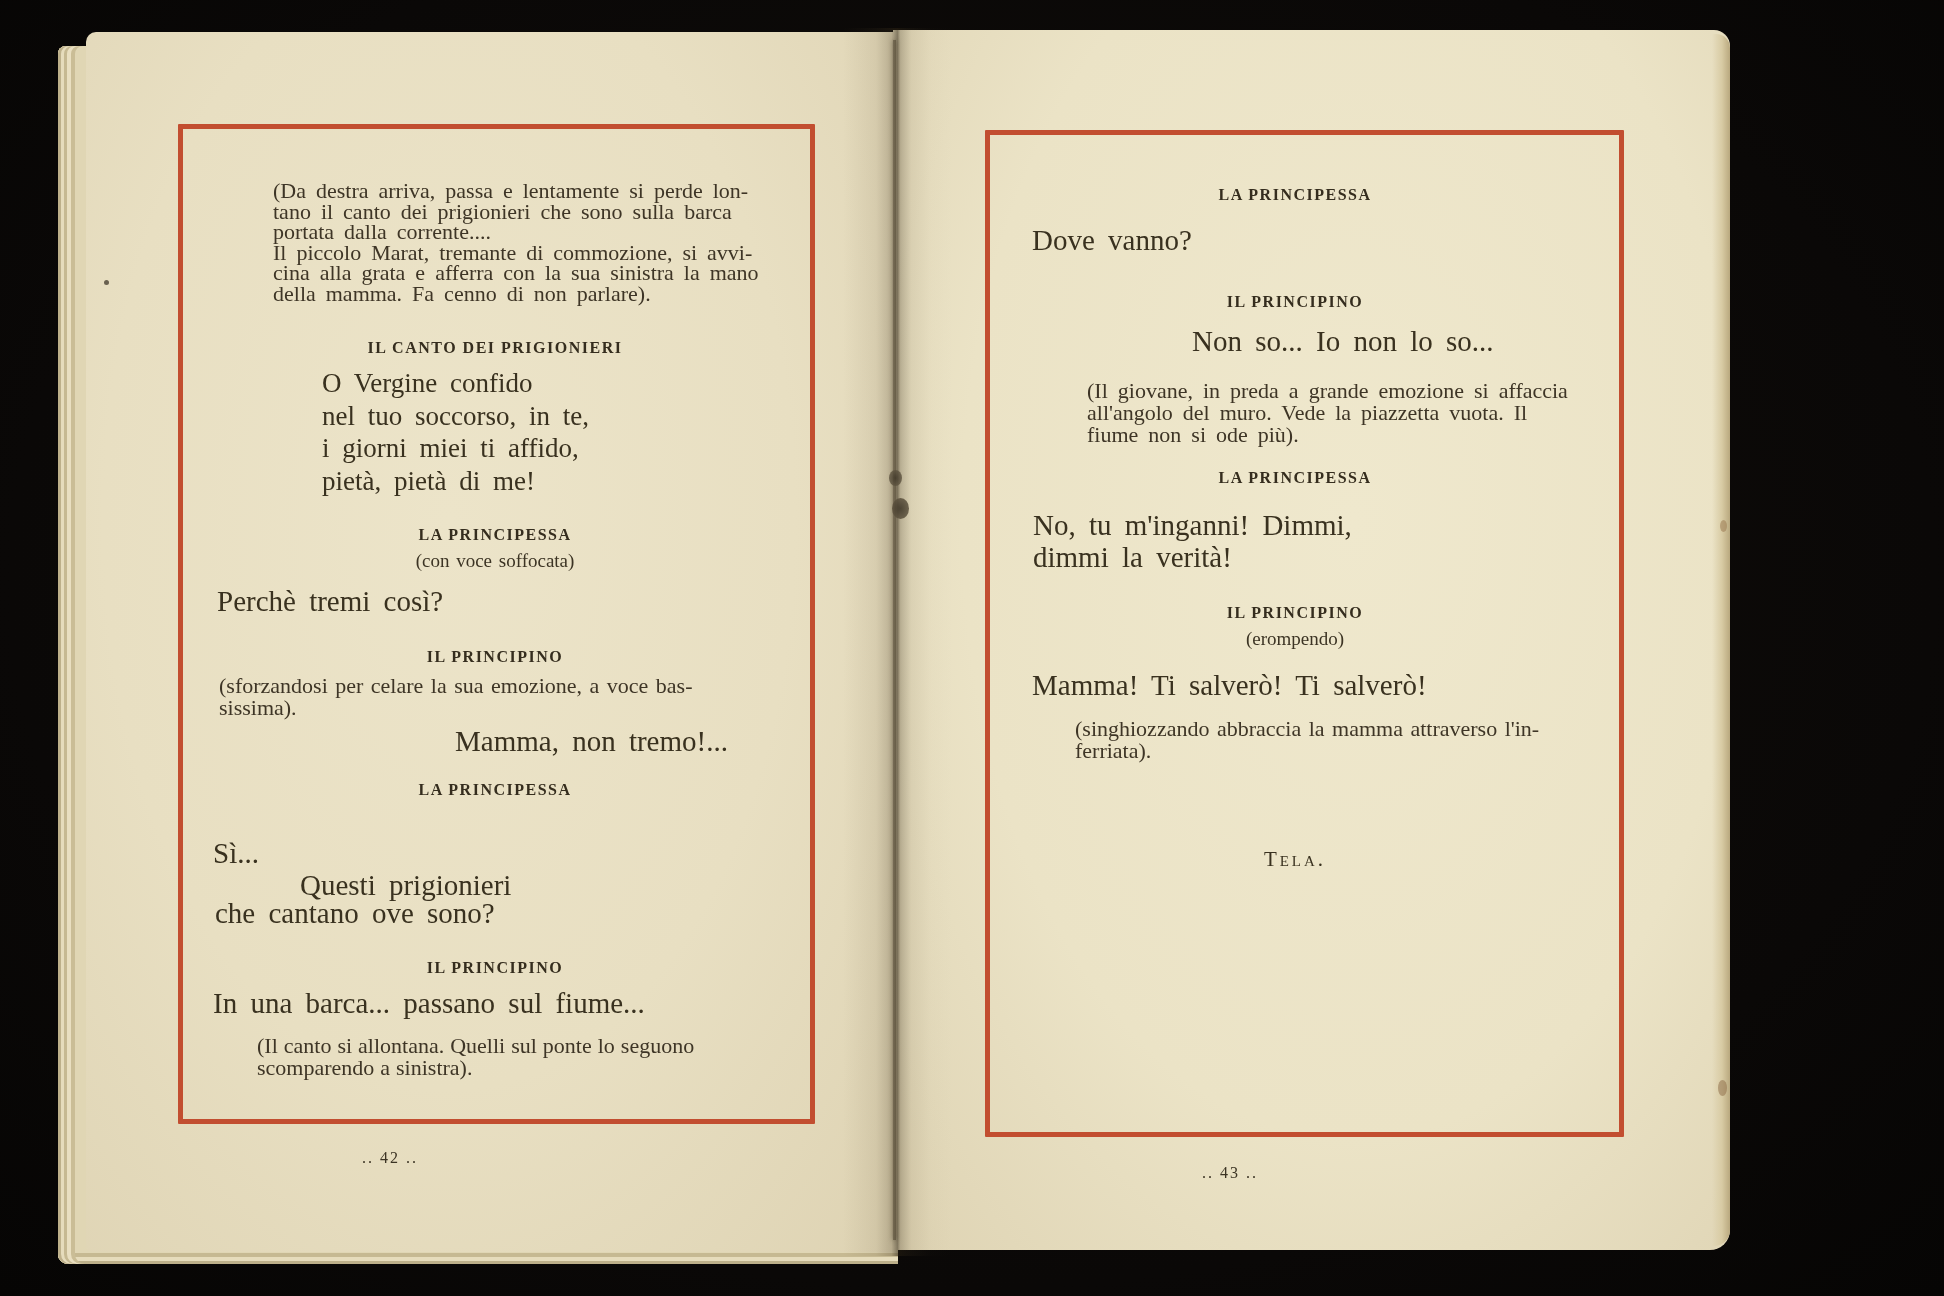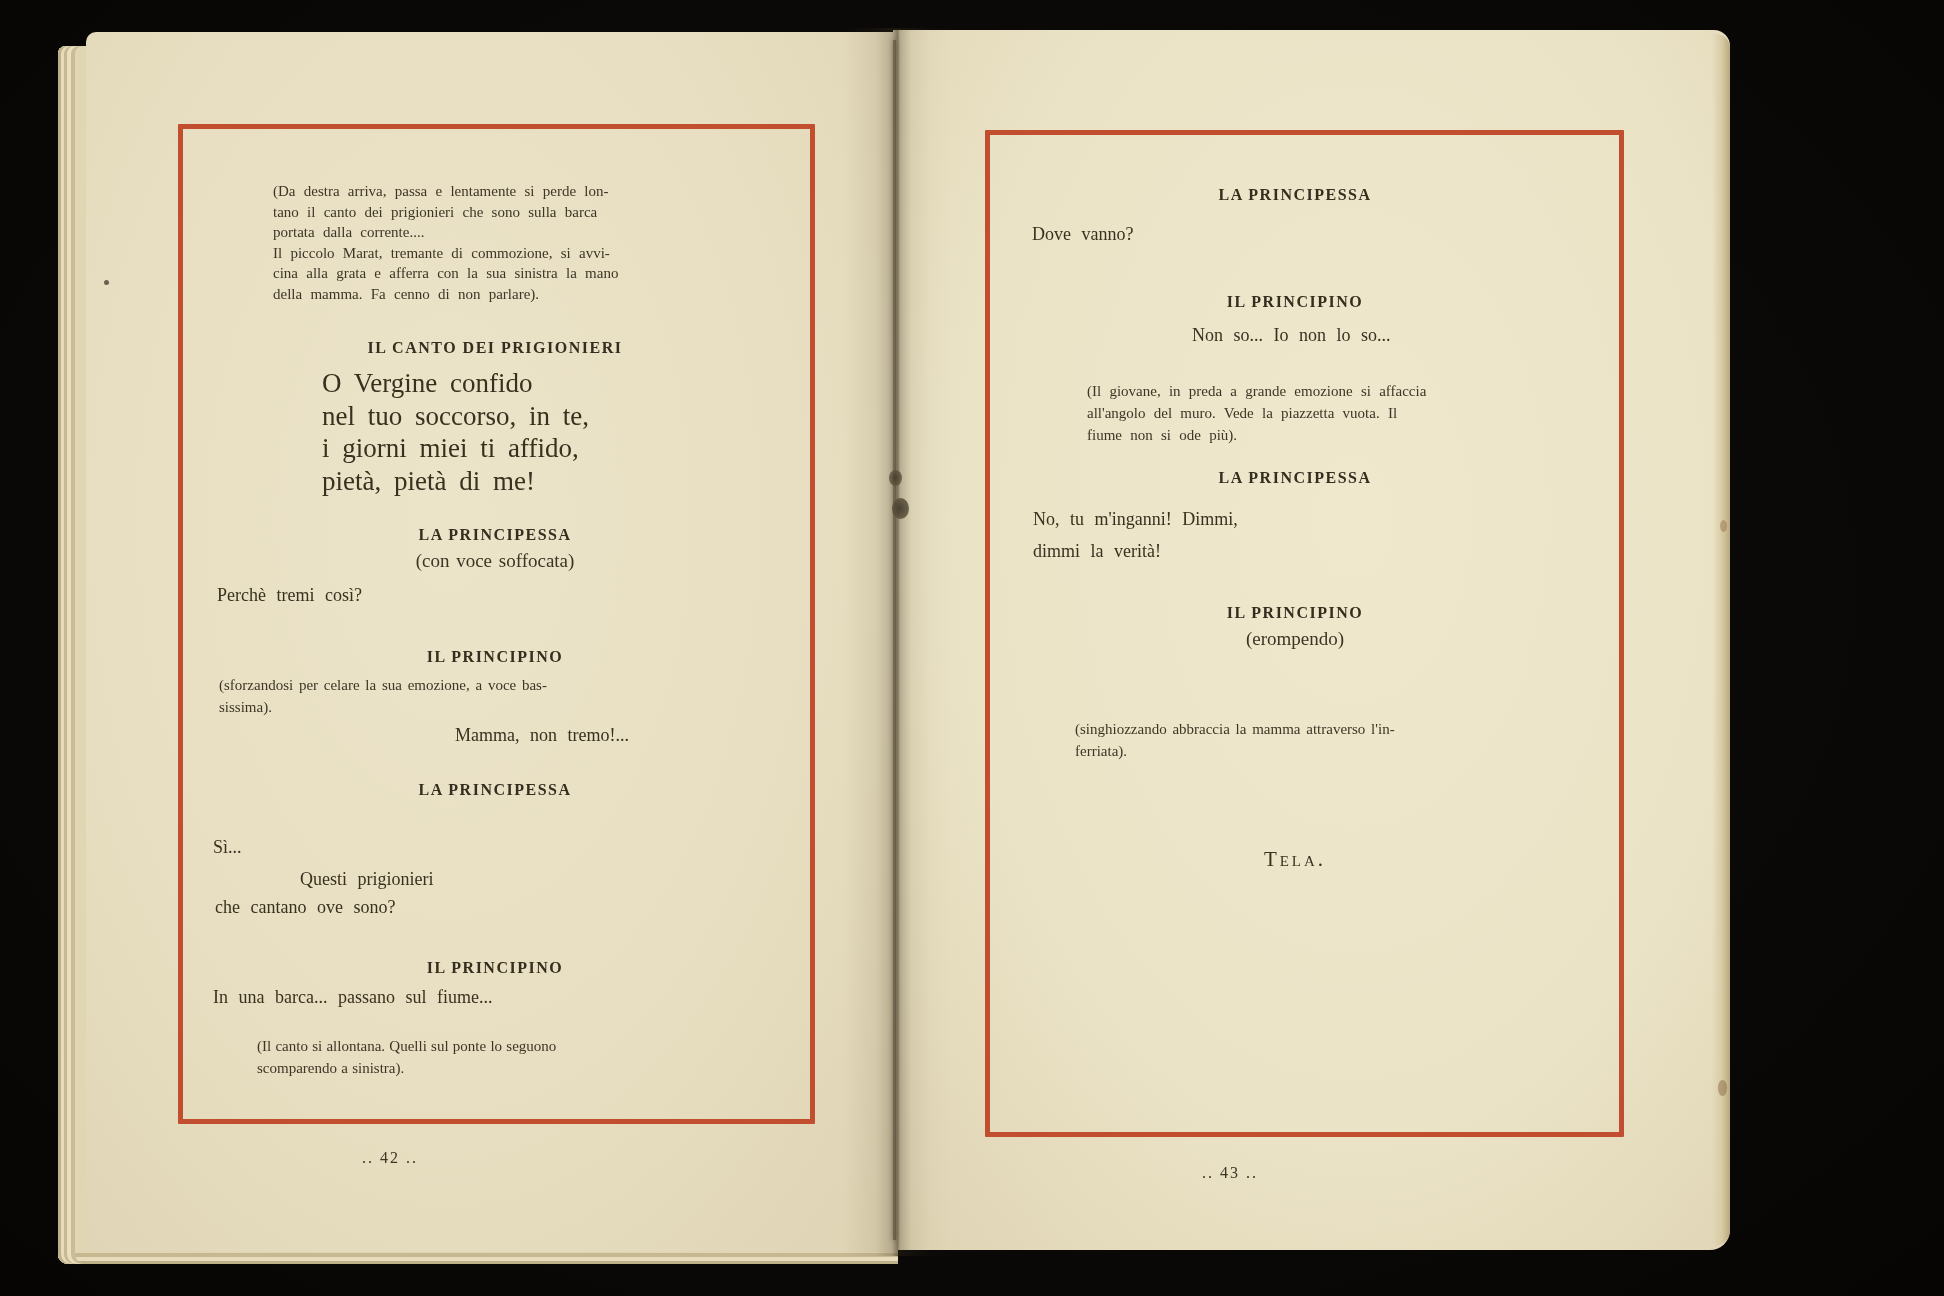--- a/index.html
+++ b/index.html
@@ -26,23 +26,23 @@
   .fox2{left:1718px;top:1080px;width:9px;height:16px;background:#8a6844;opacity:.5;}
 
   
   .frame{position:absolute;border:5px solid #c24e30;box-sizing:border-box;border-radius:1px;}
   .frameL{left:178px;top:124px;width:637px;height:1000px;}
   .frameR{left:985px;top:130px;width:639px;height:1007px;}
   .heading{position:absolute;font-weight:700;font-size:16px;letter-spacing:1.5px;color:#352d1e;text-align:center;white-space:nowrap;}
   .hL{left:180px;width:630px;}
   .hR{left:1000px;width:590px;}
   .pdir{position:absolute;font-size:19px;color:#3c3424;text-align:center;word-spacing:2px;white-space:nowrap;}
-  .dialogue{position:absolute;font-size:18px;color:#39311f;word-spacing:6px;white-space:nowrap;}
+  .dialogue{position:absolute;font-size:29px;color:#39311f;word-spacing:6px;white-space:nowrap;}
   .verse{position:absolute;font-size:27px;line-height:32.5px;color:#39311f;word-spacing:6px;white-space:nowrap;}
-  .sd{position:absolute;font-size:15px;line-height:20.5px;color:#3e3526;word-spacing:2px;white-space:nowrap;}
+  .sd{position:absolute;font-size:22px;line-height:20.5px;color:#3e3526;word-spacing:2px;white-space:nowrap;}
   .sd.lh22{line-height:22px;}
   .ws-wide{word-spacing:4.5px;}
   .ws-tight{word-spacing:0.5px;}
   .pagenum{position:absolute;font-size:16px;color:#3c3424;text-align:center;letter-spacing:2px;white-space:nowrap;}
   .curtain{position:absolute;font-size:21px;font-variant:small-caps;letter-spacing:3px;color:#39311f;text-align:center;}
 </style>
 </head>
 <body>
 
 <div id="stage">
@@ -109,20 +109,21 @@
     <div>all'angolo del muro. Vede la piazzetta vuota. Il</div>
     <div>fiume non si ode più).</div>
   </div>
 
   <div class="heading hR" style="top:469px;">LA PRINCIPESSA</div>
   <div class="dialogue" style="left:1033px;top:509px;">No, tu m'inganni! Dimmi,</div>
   <div class="dialogue" style="left:1033px;top:541px;">dimmi la verità!</div>
 
   <div class="heading hR" style="top:604px;">IL PRINCIPINO</div>
   <div class="pdir hR" style="top:628px;">(erompendo)</div>
+  <div class="dialogue" style="left:1032px;top:669px;">Mamma! Ti salverò! Ti salverò!</div>
 
   <div class="sd lh22" style="left:1075px;top:718px;">
     <div>(singhiozzando abbraccia la mamma attraverso l'in-</div>
     <div>ferriata).</div>
   </div>
 
   <div class="curtain hR" style="position:absolute;top:847px;">Tela.</div>
 
   <div class="pagenum" style="left:1000px;top:1164px;width:460px;">.. 43 ..</div>
 

